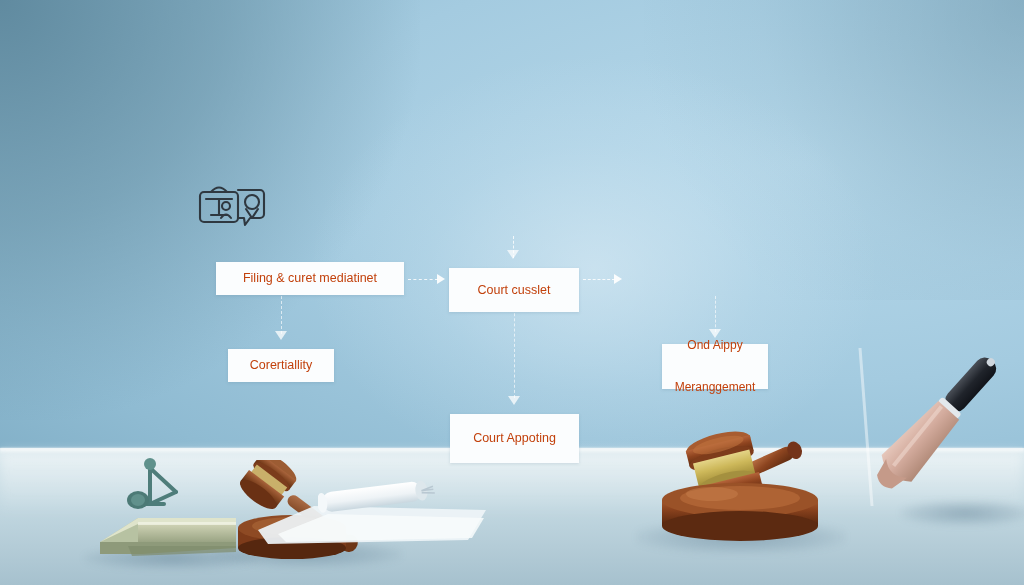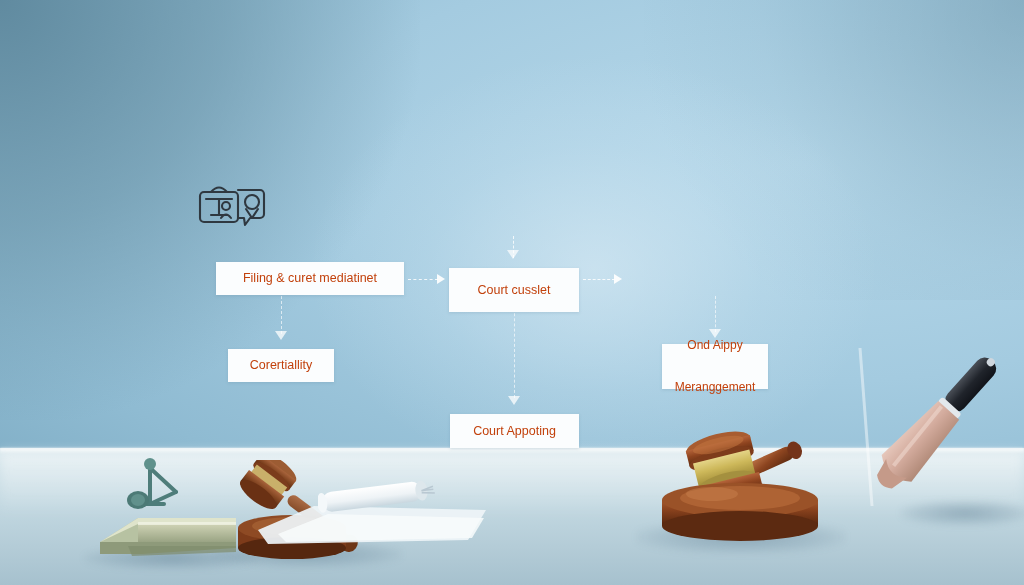--- a/index.html
+++ b/index.html
@@ -80,21 +80,21 @@
     line-height:1.32;
     box-shadow:0 1px 3px rgba(70,110,135,0.18);
     z-index:9;
     padding:0 10px;
   }
   #box-filing   { left:216px; top:262px; width:188px; height:33px; }
   #box-court    { left:449px; top:268px; width:130px; height:44px; }
   #box-report   { left:627px; top:262px; width:116px; height:33px; }
   #box-conf     { left:228px; top:349px; width:106px; height:33px; }
   #box-arr      { left:662px; top:344px; width:106px; height:45px; font-size:12px; }
-  #box-appoint  { left:450px; top:414px; width:129px; height:34px; }
+  #box-appoint  { left:450px; top:414px; width:129px; height:49px; }
 
   
   .conn { position:absolute; z-index:7; }
   .h-dash {
     height:0; border-top:1.6px dashed rgba(255,255,255,0.85);
   }
   .v-dash {
     width:0; border-left:1.6px dashed rgba(255,255,255,0.8);
   }
   .arrow-r {

